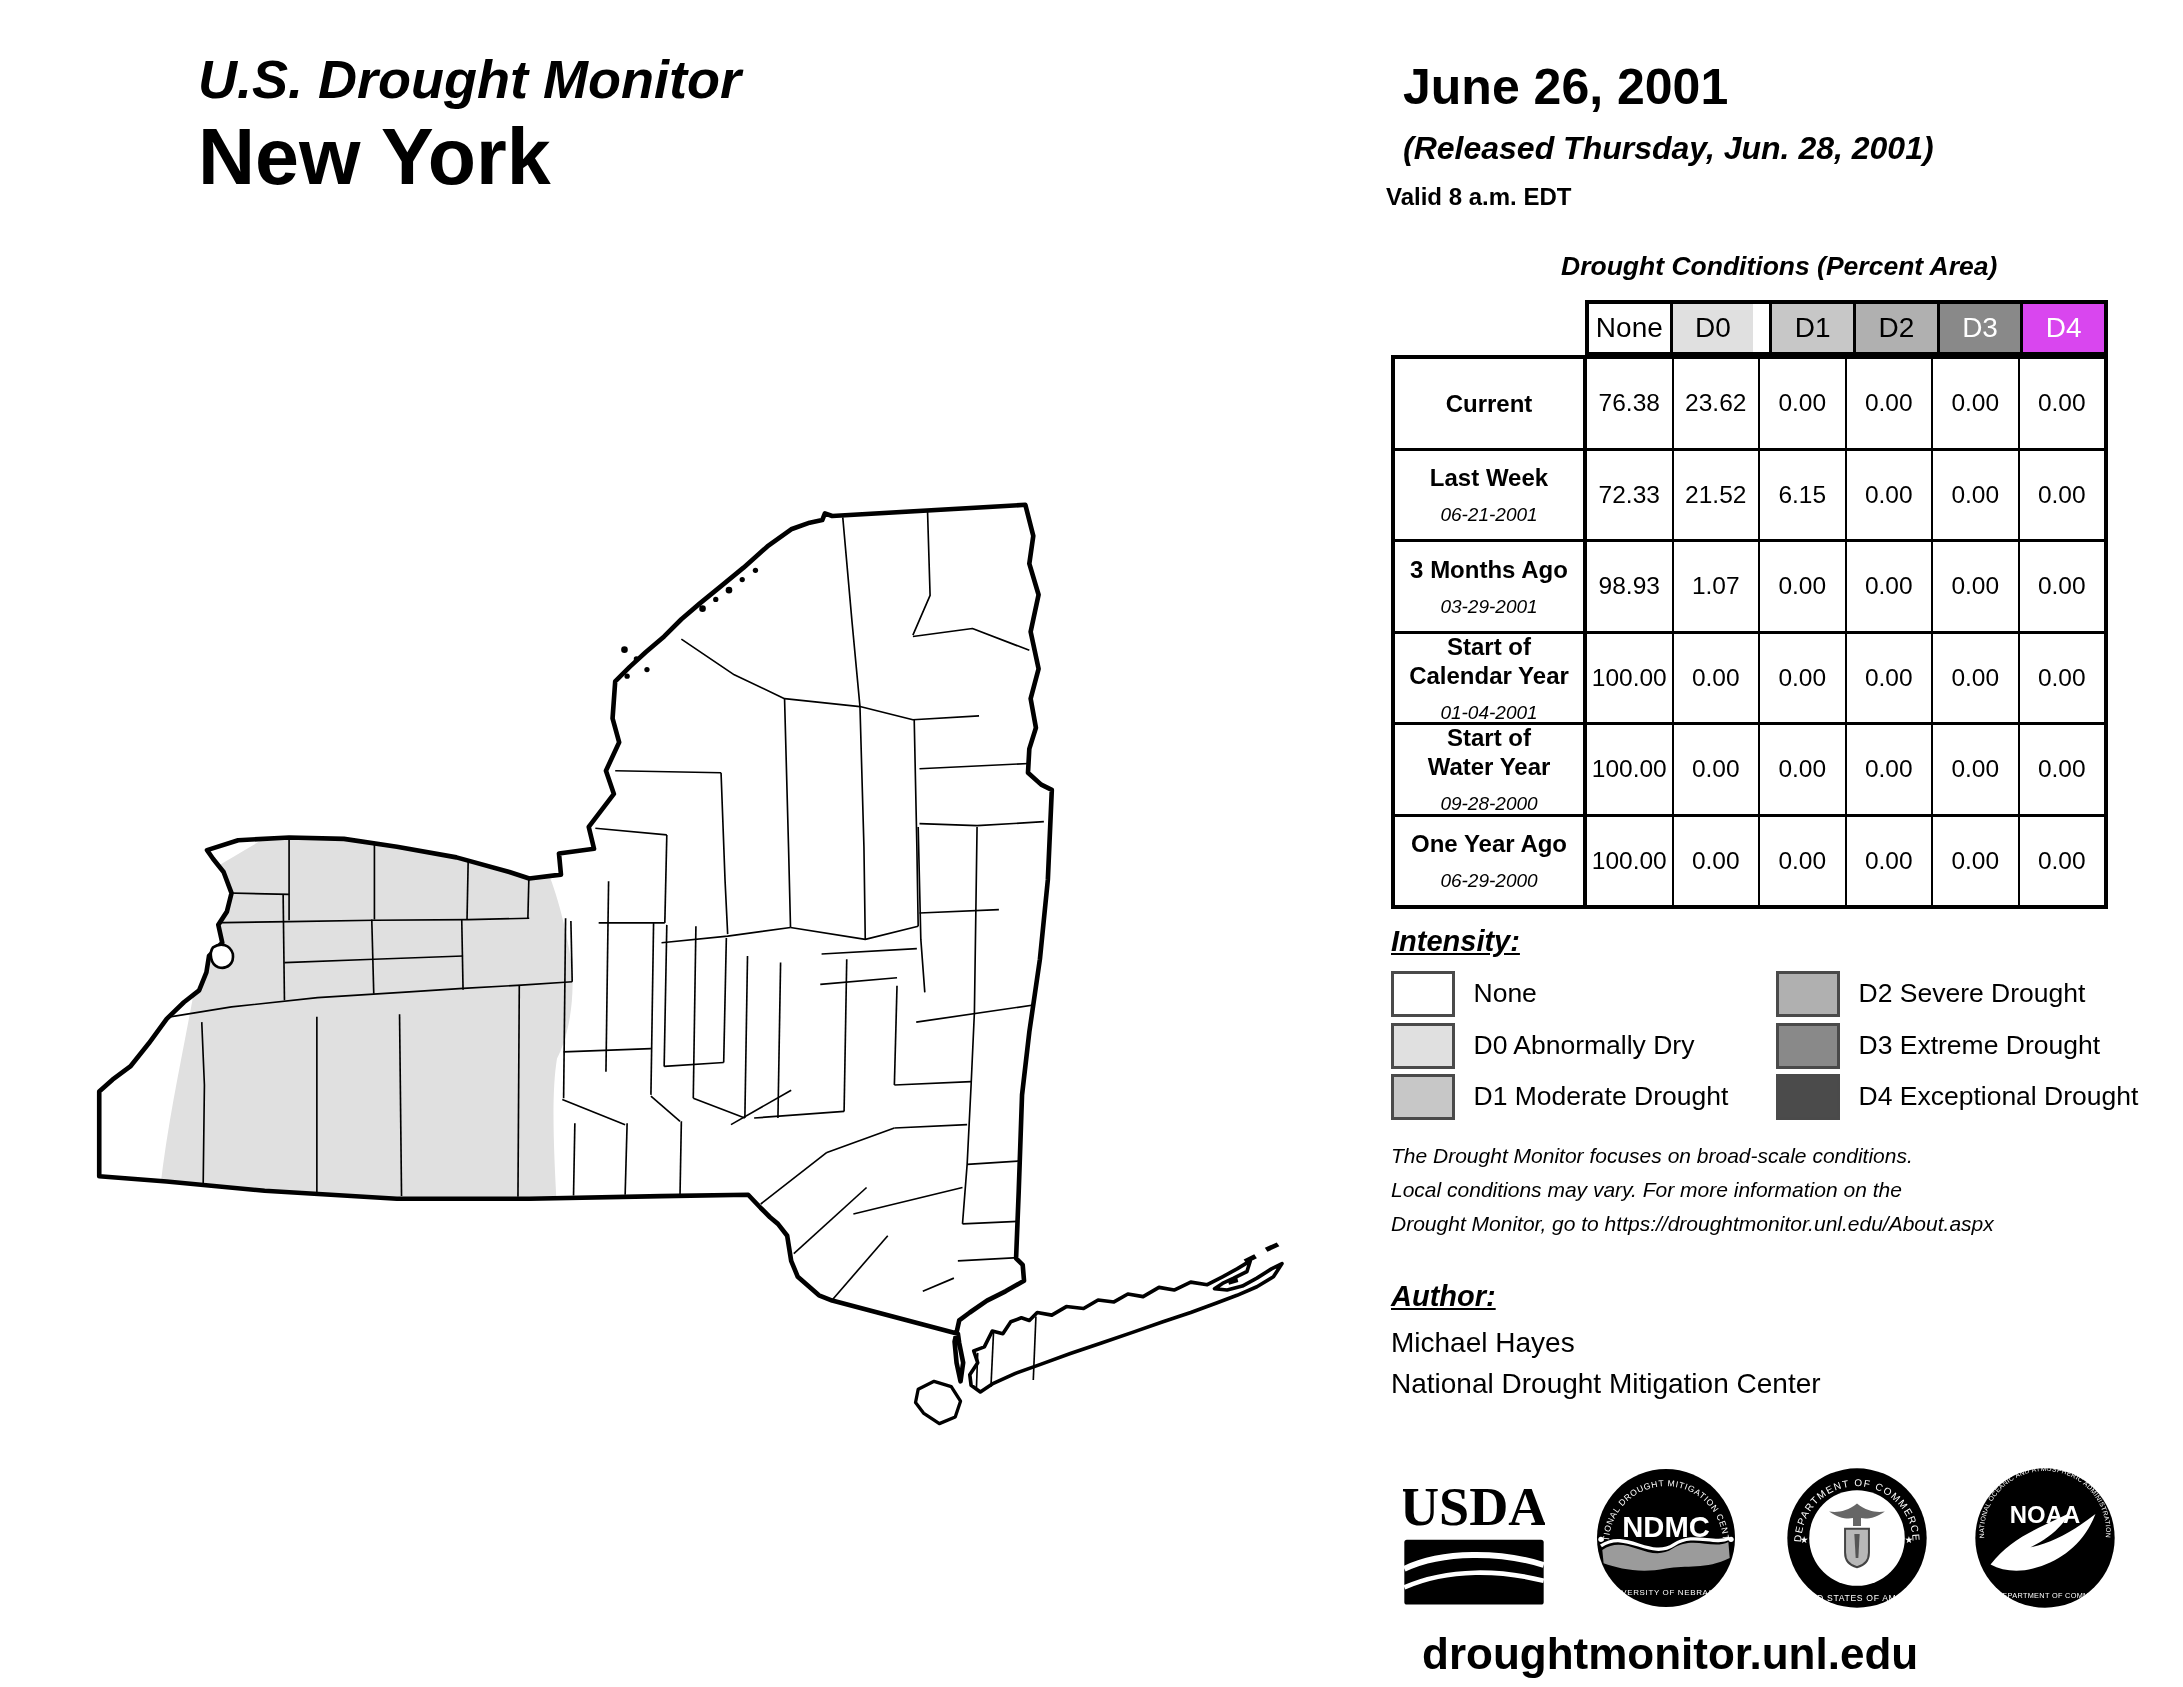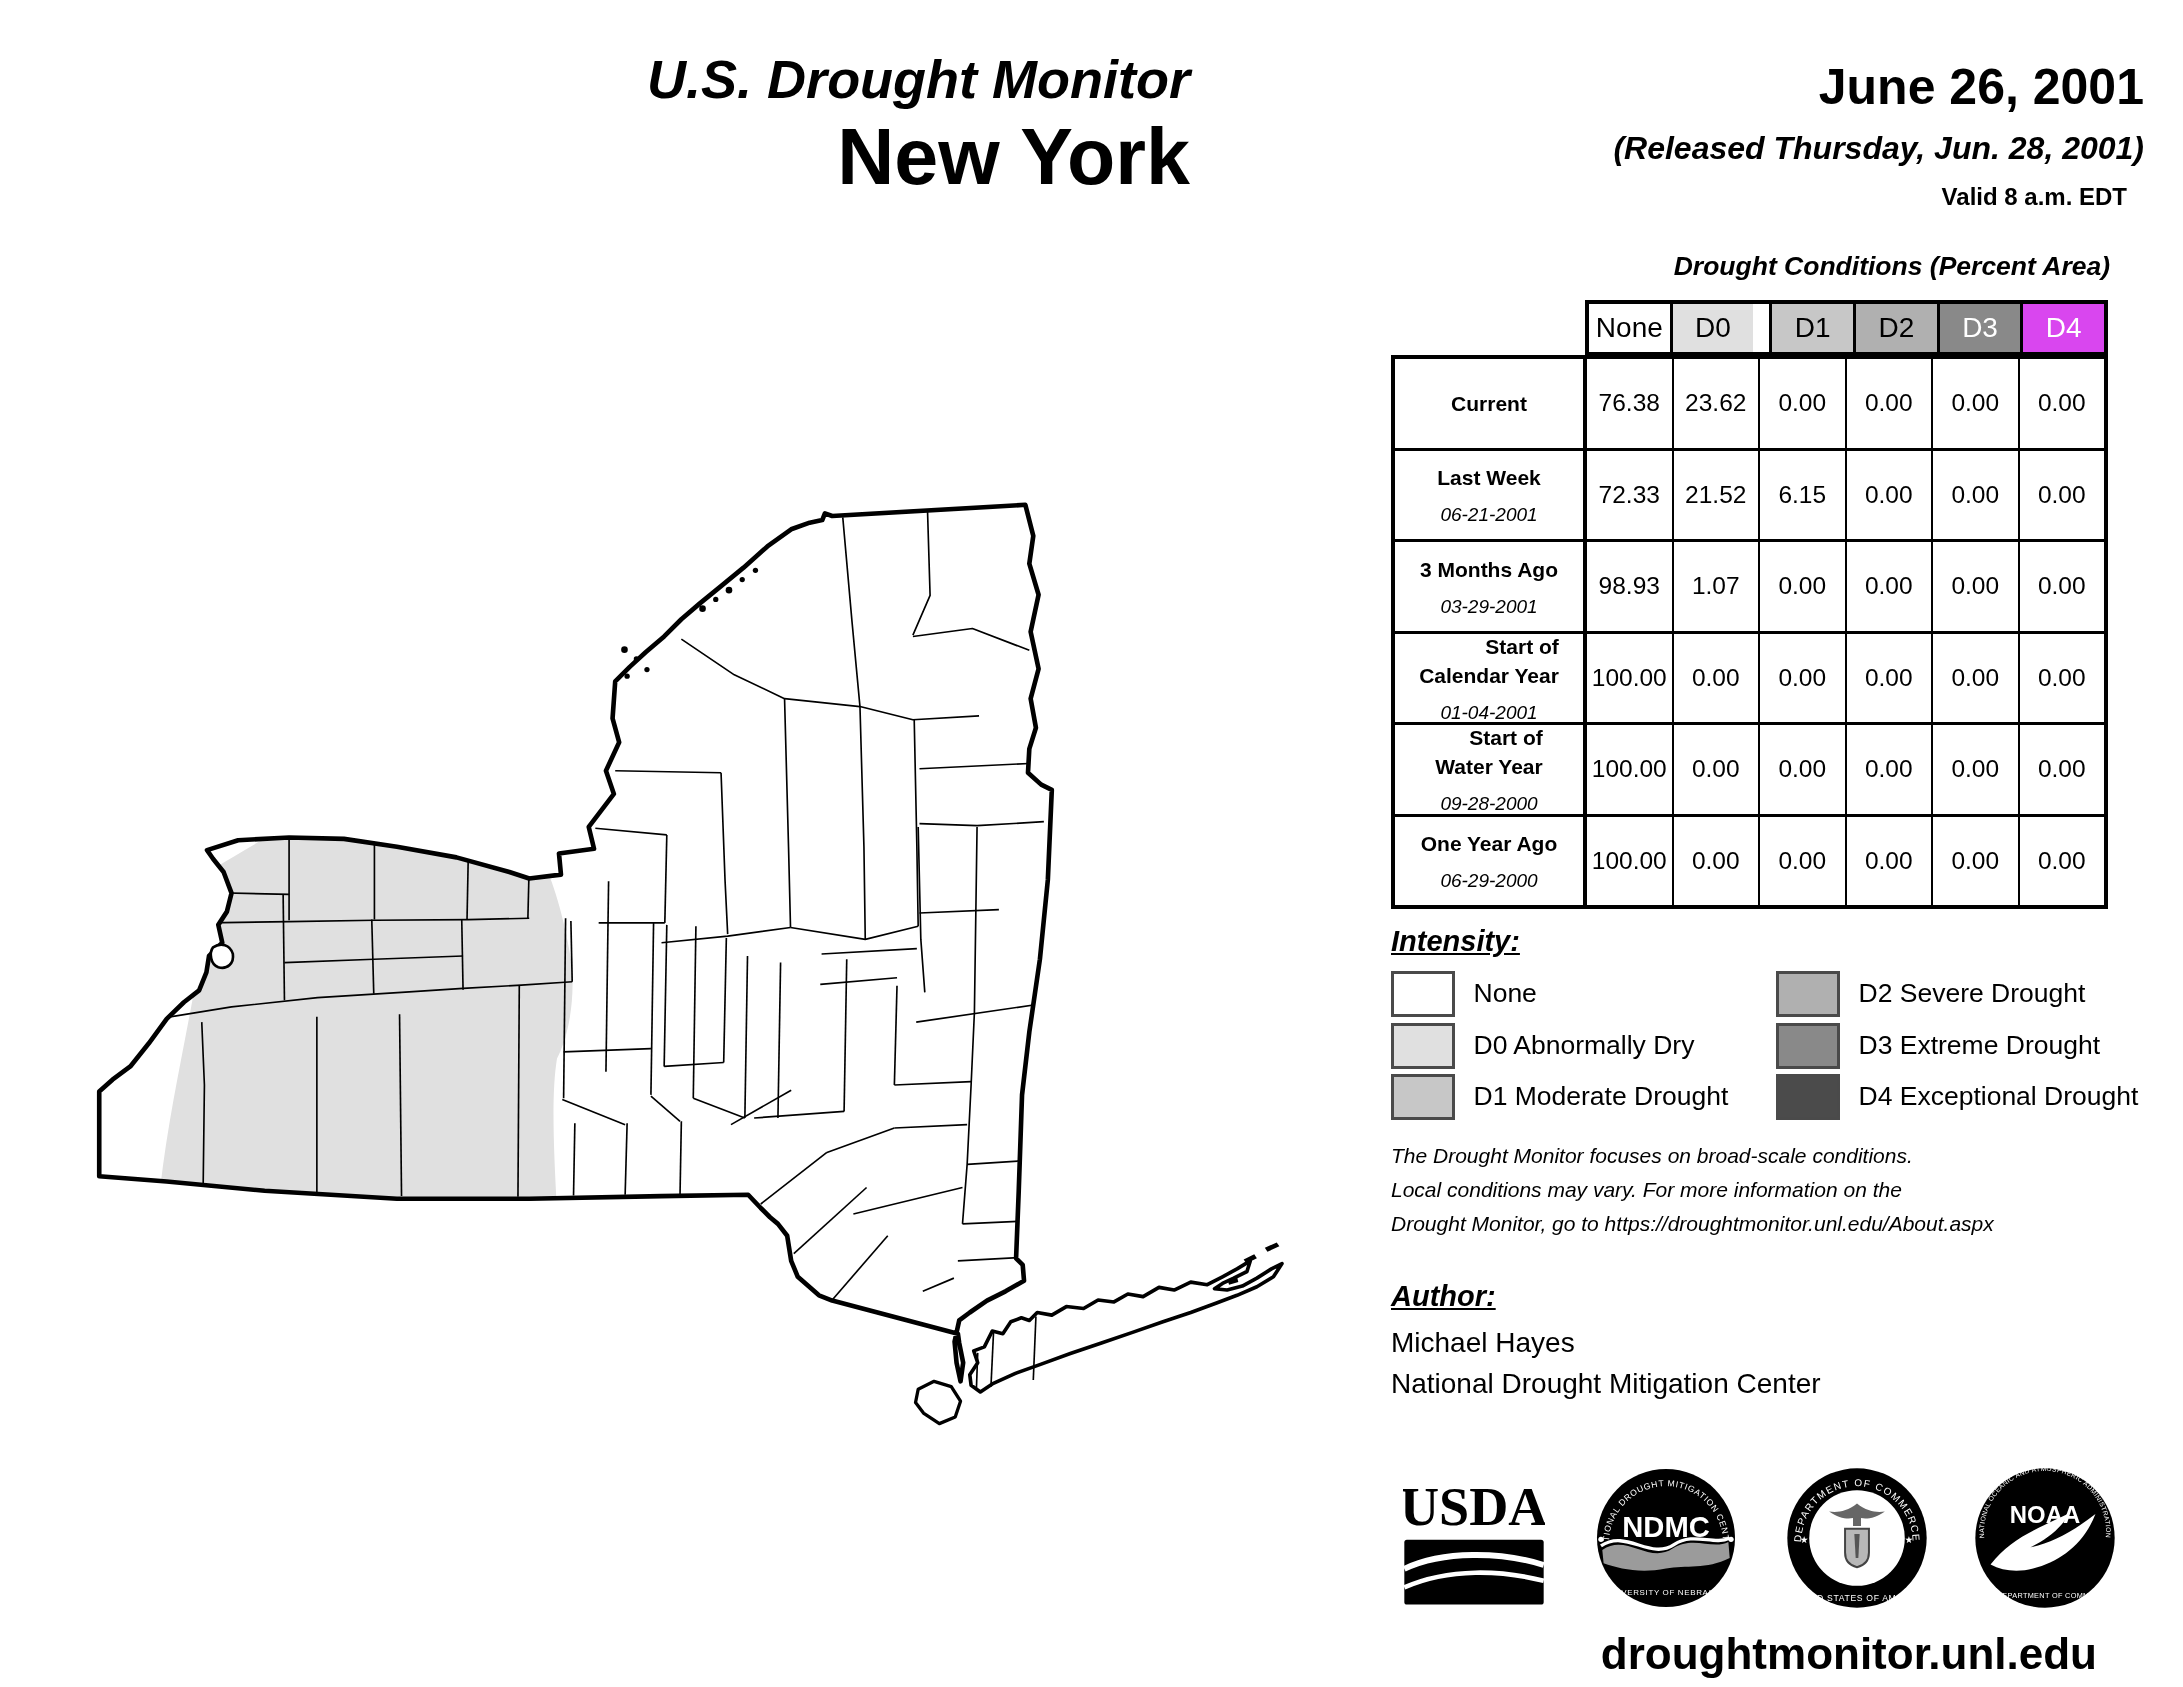--- a/index.html
+++ b/index.html
@@ -1,35 +1,35 @@
 <!DOCTYPE html>
 <html style="font-size:10.6px"><head>
 <meta charset="utf-8">
 <style>
   html,body{margin:0;padding:0;background:#888;}
   #page{position:relative;width:2183px;height:1687px;background:#fff;overflow:hidden;
         font-family:"Liberation Sans",sans-serif;color:#000;}
   .abs{position:absolute;}
-  .ctr{text-align:right;}
+  .ctr{text-align:left;}
   
   .t1{left:198px;top:48px;width:992px;font-size:54px;font-weight:bold;font-style:italic;}
   .t2{left:198px;top:111px;width:992px;font-size:79px;font-weight:bold;}
   .d1{left:1403px;top:58px;width:741px;font-size:50px;font-weight:bold;}
   .d2{left:1403px;top:130px;width:741px;font-size:32px;font-weight:bold;font-style:italic;}
   .d3{left:1386px;top:183px;width:741px;font-size:24px;font-weight:bold;}
   .ttitle{left:1561px;top:251px;width:549px;font-size:26.5px;font-weight:bold;font-style:italic;}
   
   .thead{left:1585px;top:300px;width:523px;height:56px;border:4px solid #000;display:flex;box-sizing:border-box;}
   .hcell{flex:1;display:flex;align-items:center;justify-content:center;font-size:28px;border-left:3.3px solid #000;box-sizing:border-box;}
   .hcell:first-child{border-left:none;}
   .tbody{left:1391px;top:355px;width:717px;height:554px;border:4.6px solid #000;display:flex;flex-direction:column;box-sizing:border-box;}
   .trow{flex:1;display:flex;border-top:3.3px solid #000;box-sizing:border-box;min-height:0;}
   .trow:first-child{border-top:none;}
   .tlabel{width:192px;flex:none;border-right:4px solid #000;box-sizing:border-box;display:flex;flex-direction:column;align-items:center;justify-content:center;}
-  .tlabel .lab{font-size:21px;font-weight:bold;white-space:pre-line;text-align:right;line-height:29px;}
+  .tlabel .lab{font-size:24px;font-weight:bold;white-space:pre-line;text-align:center;line-height:29px;}
   .tlabel .sub{font-size:19px;font-style:italic;margin-top:12px;}
   .tcell{flex:1;display:flex;align-items:center;justify-content:center;font-size:24.5px;border-left:2.6px solid #000;box-sizing:border-box;}
   .tcell:nth-child(2){border-left:none;}
   
   .ltitle{left:1391px;top:925px;font-size:29px;font-weight:bold;font-style:italic;text-decoration:underline;}
   .litem{display:flex;align-items:center;height:53px;}
   .swatch{width:64px;height:46px;border:3.3px solid #4a4a4a;box-sizing:border-box;flex:none;}
   .llab{font-size:26.5px;margin-left:18.5px;white-space:nowrap;}
   
   .notes{left:1391px;top:1139px;width:754px;font-size:21px;font-style:italic;line-height:34px;white-space:pre-line;}

